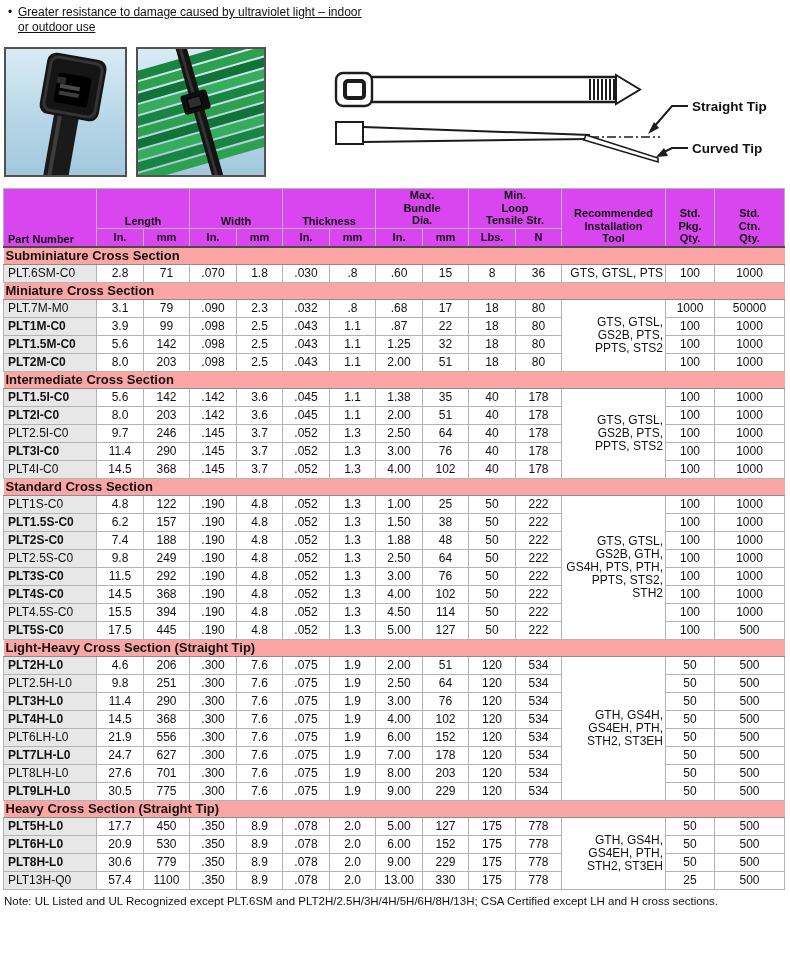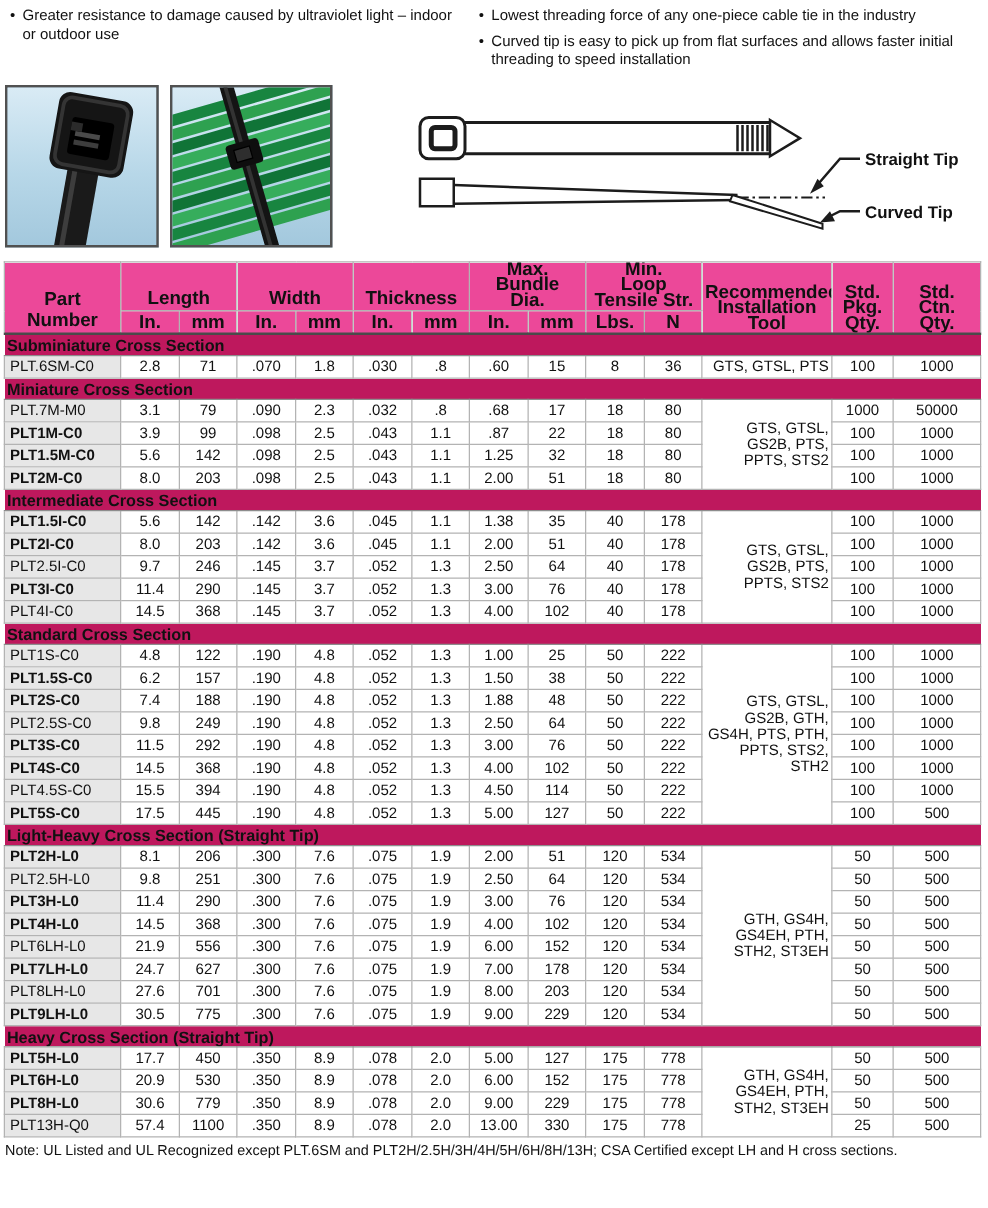--- a/index.html
+++ b/index.html
@@ -1,59 +1,55 @@
 <!DOCTYPE html>
 <html><head>
 <meta charset="utf-8">
 <style>
   html,body{margin:0;padding:0;background:#fff;}
   body{width:790px;height:966px;font-family:"Liberation Sans","DejaVu Sans",sans-serif;color:#111;overflow:hidden;}
 
   
   .features{display:flex;padding:5px 6px 0 6px;}
   .feat-col{list-style:none;margin:0;padding:0;}
-  .feat-col.left{width:366px;margin-right:10px;}
+  .feat-col.left{width:366px;margin-right:10px;text-decoration:underline;}
   .feat-col.right{width:404px;}
   .feat-col li{position:relative;padding-left:12px;font-size:12px;line-height:14.5px;margin-bottom:6px;}
   .feat-col li::before{content:"\2022";position:absolute;left:2px;top:0;}
 
   
   .media{display:flex;align-items:center;padding-left:4px;margin-top:6px;height:132px;}
   .photo{border:2px solid #515151;line-height:0;background:#bcd9ea;}
   .photo + .photo{margin-left:9px;}
   .diagram{margin-left:62px;margin-top:8px;}
 
   
   table.spec{border-collapse:collapse;table-layout:fixed;width:781px;margin:10px 0 0 3px;font-size:12px;}
   table.spec th,table.spec td{border:1px solid #b3b3b3;padding:0 2px;overflow:hidden;}
-  thead th{background:#ec4899;font-size:15px;font-weight:bold;border-color:#a6a6a6;}
+  thead th{background:#d946ef;font-size:11px;font-weight:bold;border-color:#a6a6a6;}
   thead tr.grp-row th{vertical-align:bottom;padding-bottom:1px;}
   thead th.pre{white-space:pre-line;line-height:12.5px;}
   thead th.mid{vertical-align:middle;}
-  thead th.part-h{text-align:center;vertical-align:bottom;padding:15px 4px;}
+  thead th.part-h{text-align:left;vertical-align:bottom;padding:15px 4px;}
   thead tr.unit-row th{height:17px;}
   thead tr.unit-row{border-bottom:2px solid #4a4a4a;padding-left:24px;}
   tbody td{height:17px;line-height:13px;}
   tbody td.part{background:#e7e7e7;text-align:left;padding-left:4px;font-weight:normal;margin-left:40px;}
   tbody td.part.b{font-weight:bold;}
   tbody td.num{text-align:center;}
   tbody td.tool{text-align:right;line-height:13px;}
-  tbody tr.section-row td{border-left:none;border-right:none;border-top:1px solid #8d8d8d;border-bottom:1px solid #8d8d8d;background:#be185d;font-weight:bold;font-size:13px;height:16px;padding-left:2px;}
+  tbody tr.section-row td{border-left:none;border-right:none;border-top:1px solid #8d8d8d;border-bottom:1px solid #8d8d8d;background:#fca5a5;font-weight:bold;font-size:13px;height:16px;padding-left:2px;}
   .note{font-size:11.5px;margin:5px 0 0 4px;}
 </style>
 </head>
 <body>
 
 <div class="features">
   <ul class="feat-col left">
     <li>Greater resistance to damage caused by ultraviolet light – indoor or outdoor use</li>
-  </ul>
-  <ul class="feat-col right">
-    <li>Lowest threading force of any one-piece cable tie in the industry</li>
-    <li>Curved tip is easy to pick up from flat surfaces and allows faster initial threading to speed installation</li>
   </ul>
 </div>
 
 <div class="media">
 
   <div class="photo">
     <svg width="119" height="126" viewBox="0 0 119 126">
       <defs>
         <linearGradient id="bg1" x1="0" y1="0" x2="0" y2="1">
           <stop offset="0" stop-color="#d9ebf5"></stop>
@@ -477,21 +473,21 @@
         <td class="num">50</td>
         <td class="num">222</td>
         <td class="num">100</td>
         <td class="num">500</td>
       </tr>
       <tr class="section-row">
         <td colspan="14">Light-Heavy Cross Section (Straight Tip)</td>
       </tr>
       <tr>
         <td class="part b">PLT2H-L0</td>
-        <td class="num">8.1</td>
+        <td class="num">4.6</td>
         <td class="num">206</td>
         <td class="num">.300</td>
         <td class="num">7.6</td>
         <td class="num">.075</td>
         <td class="num">1.9</td>
         <td class="num">2.00</td>
         <td class="num">51</td>
         <td class="num">120</td>
         <td class="num">534</td>
         <td class="tool" rowspan="8">GTH, GS4H, GS4EH, PTH, STH2, ST3EH</td>

